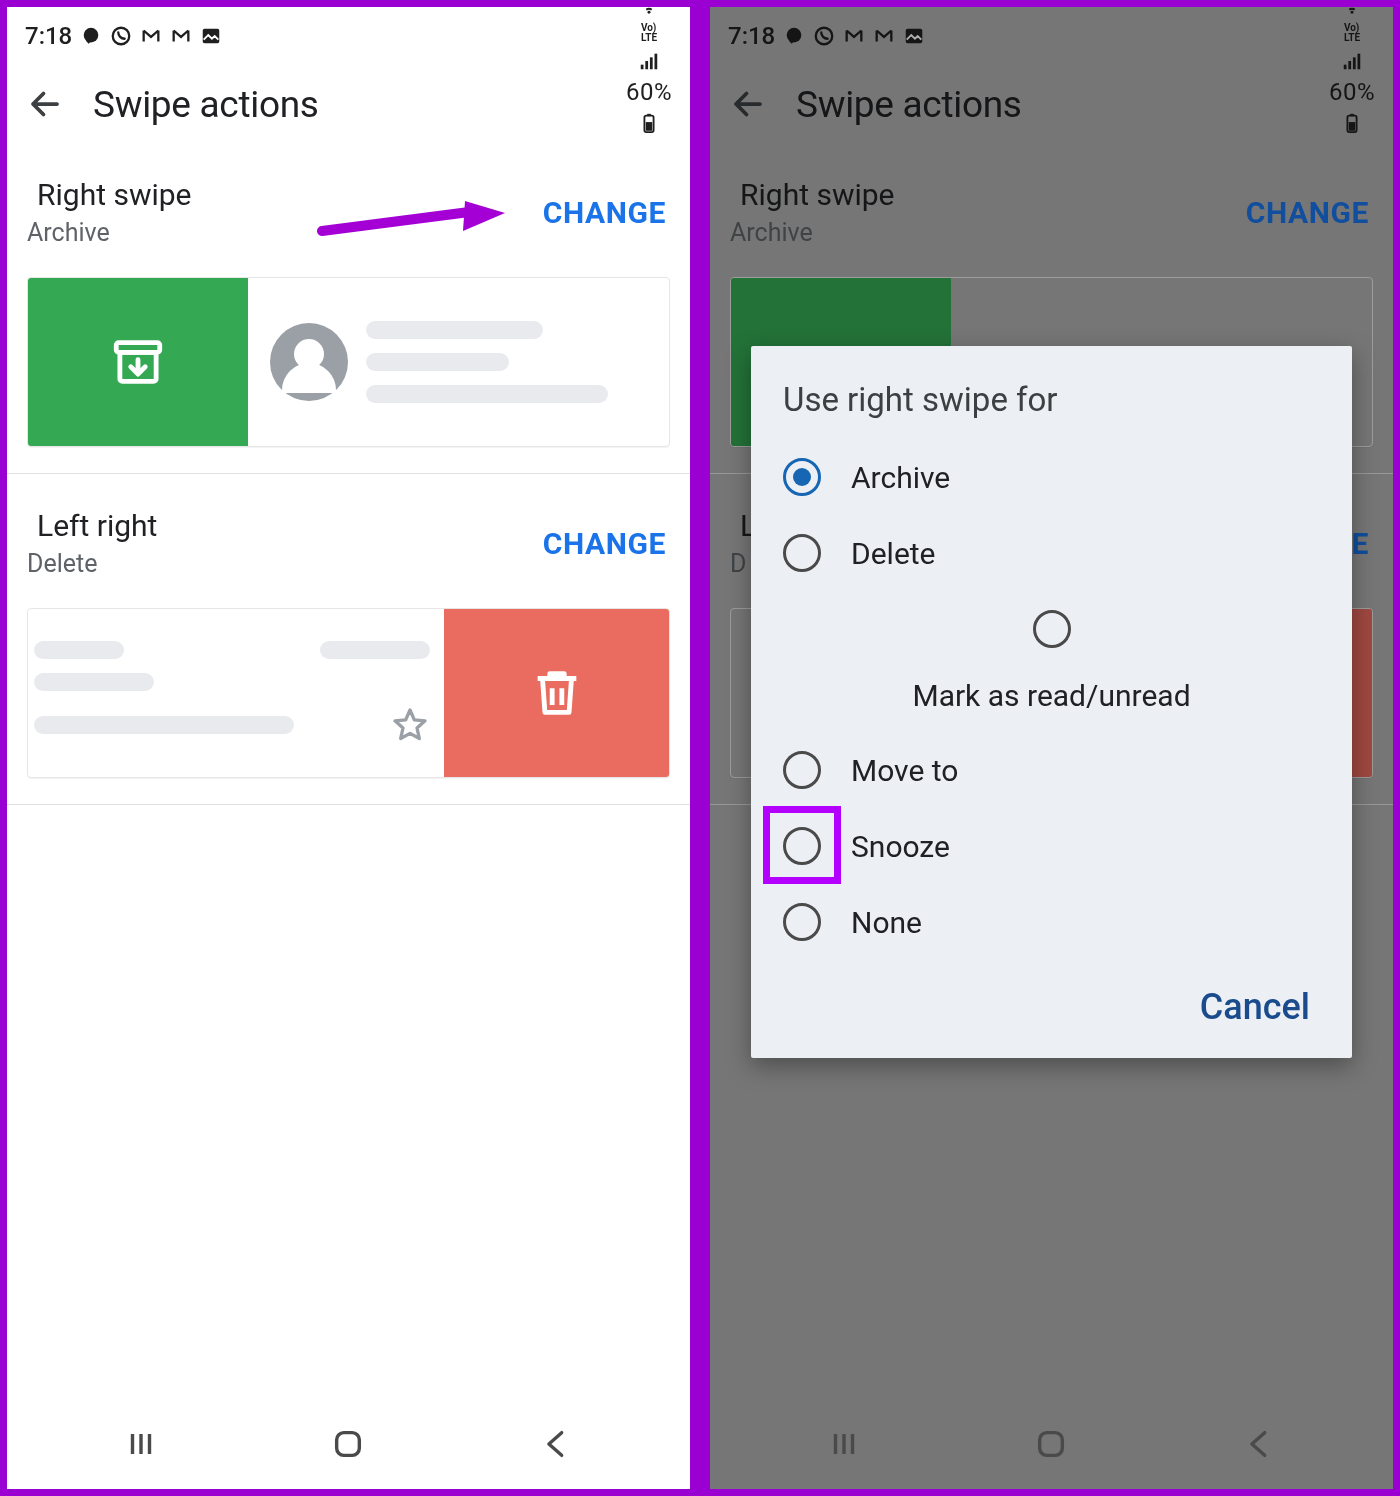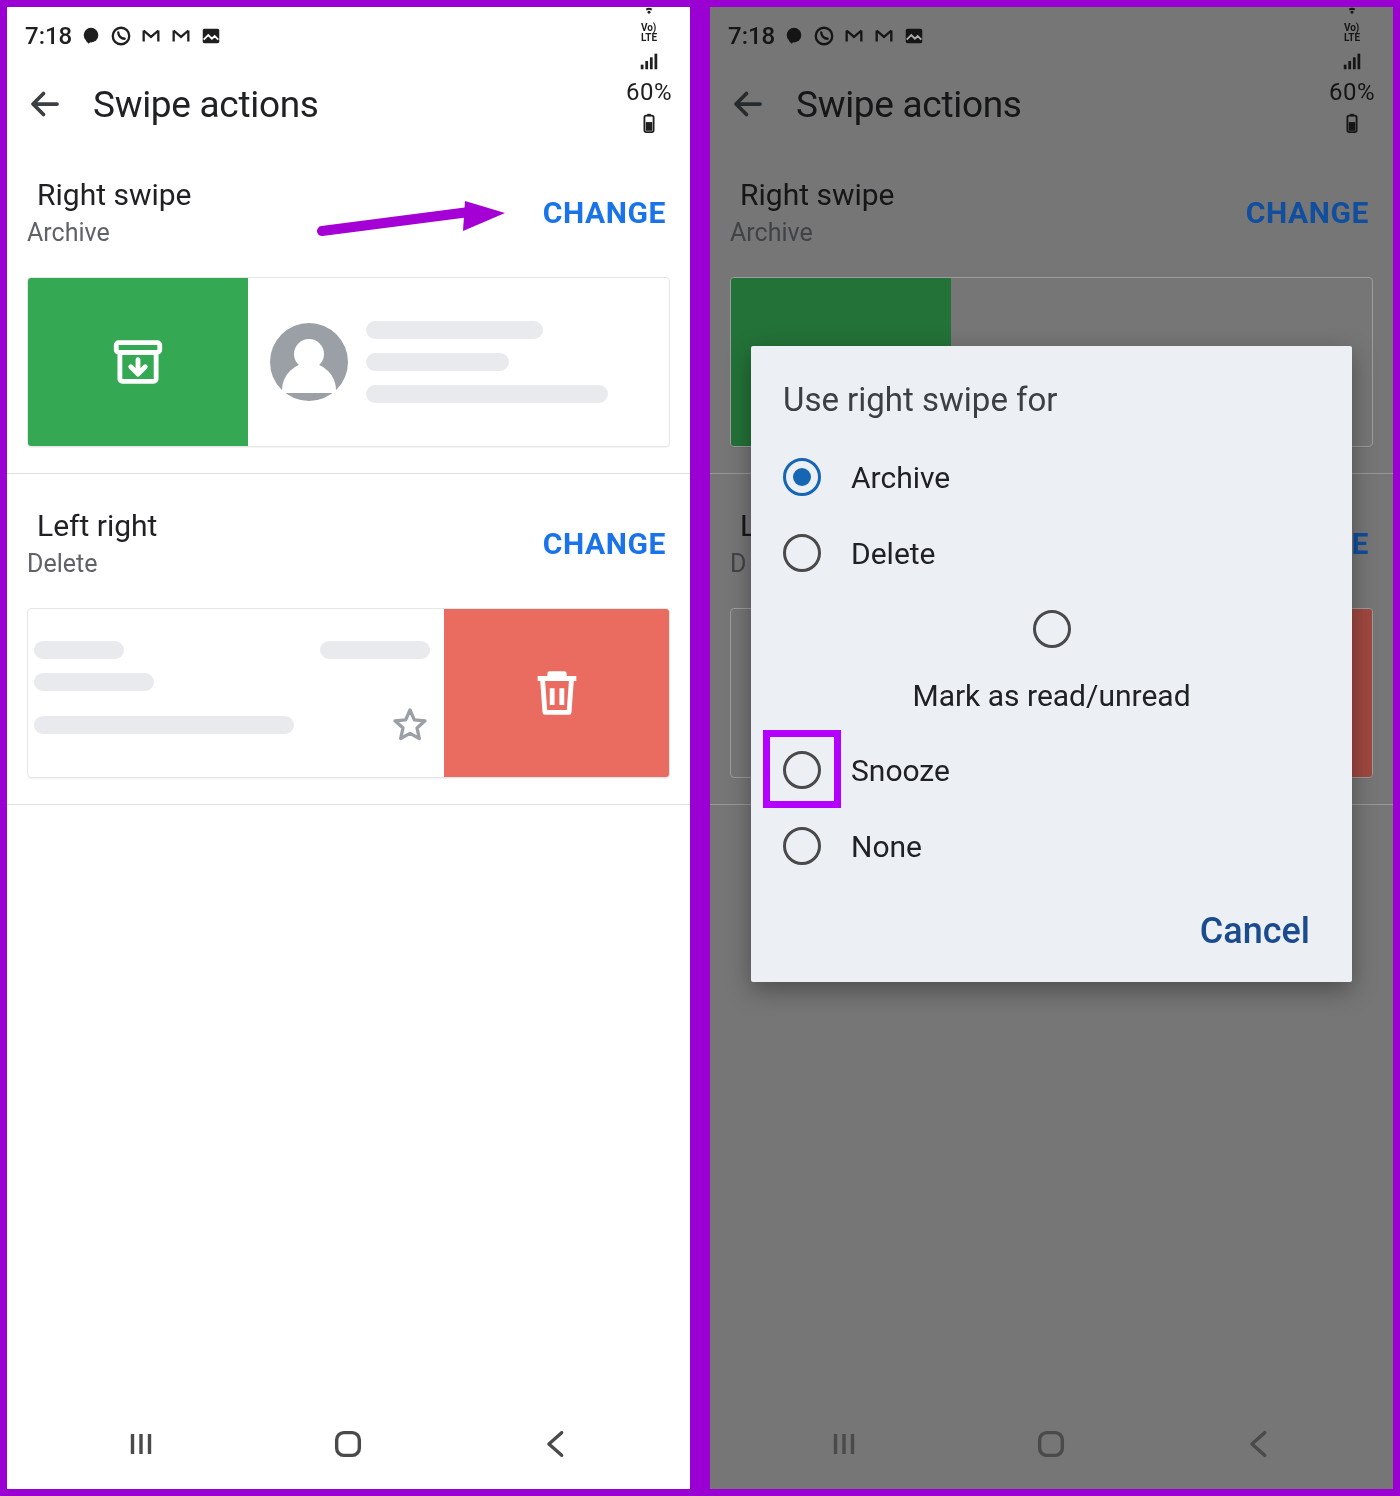--- a/index.html
+++ b/index.html
@@ -463,20 +463,24 @@
         <div class="radio-item" style="position: relative;">
           <div class="radio-outer"></div>
           <div class="radio-label">Delete</div>
         </div>
         <div class="radio-item" style="position: relative; flex-direction: column;">
           <div class="radio-outer"></div>
           <div class="radio-label">Mark as read/unread</div>
         </div>
         <div class="radio-item" style="position: relative;">
           <div class="radio-outer"></div>
+          <div class="radio-label">Move to</div>
+        </div>
+        <div class="radio-item" style="position: relative;">
+          <div class="radio-outer"></div>
           <div class="radio-label">Snooze</div>
           <div class="radio-highlight" style="left: -20px; top: -2px;"></div>
         </div>
         <div class="radio-item" style="position: relative;">
           <div class="radio-outer"></div>
           <div class="radio-label">None</div>
         </div>
       </div>
     <div class="dialog-actions">
       <div class="cancel-btn">Cancel</div>

